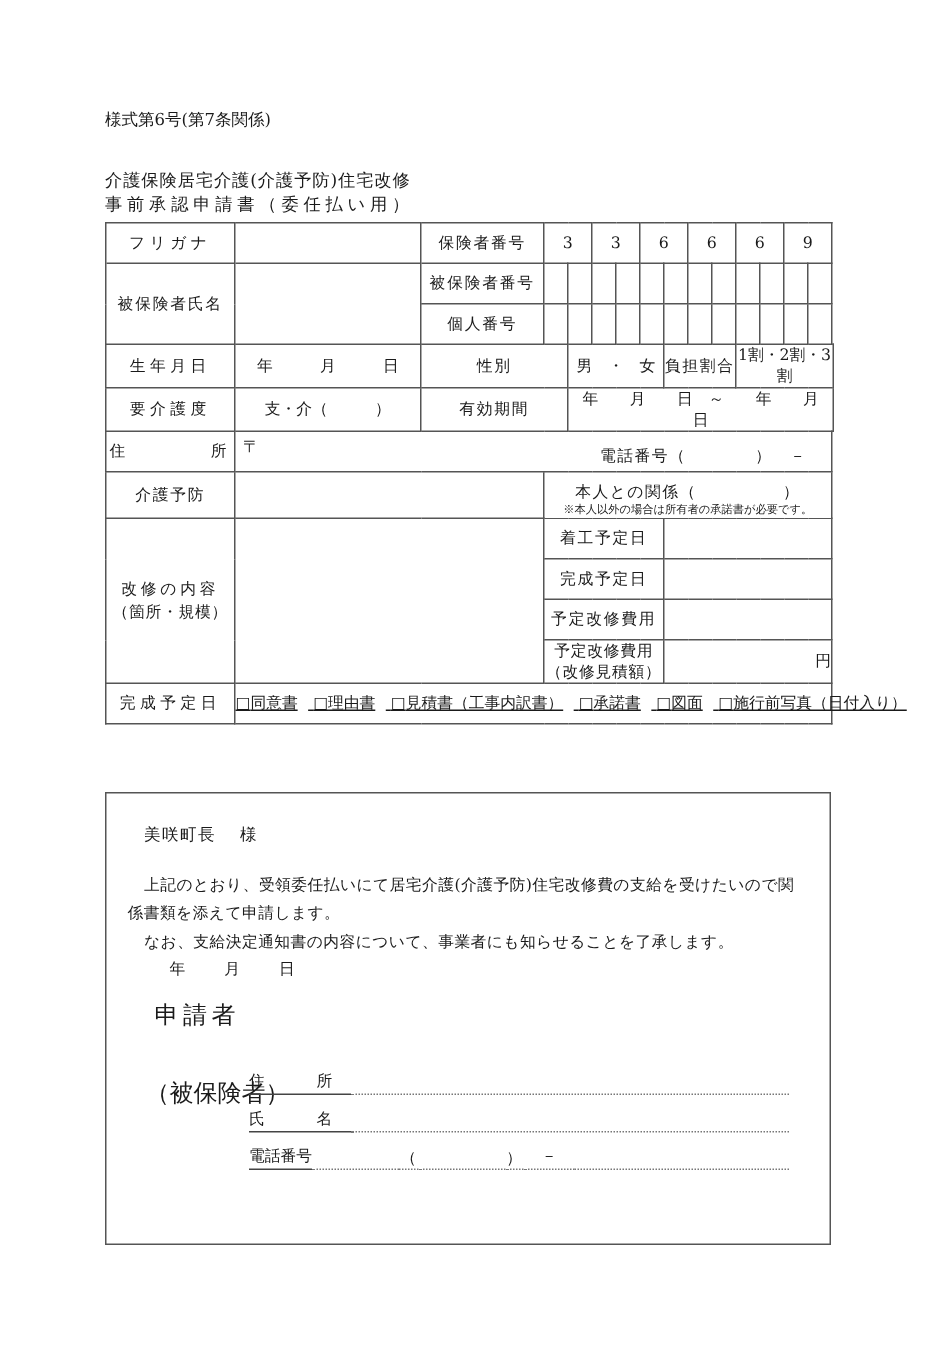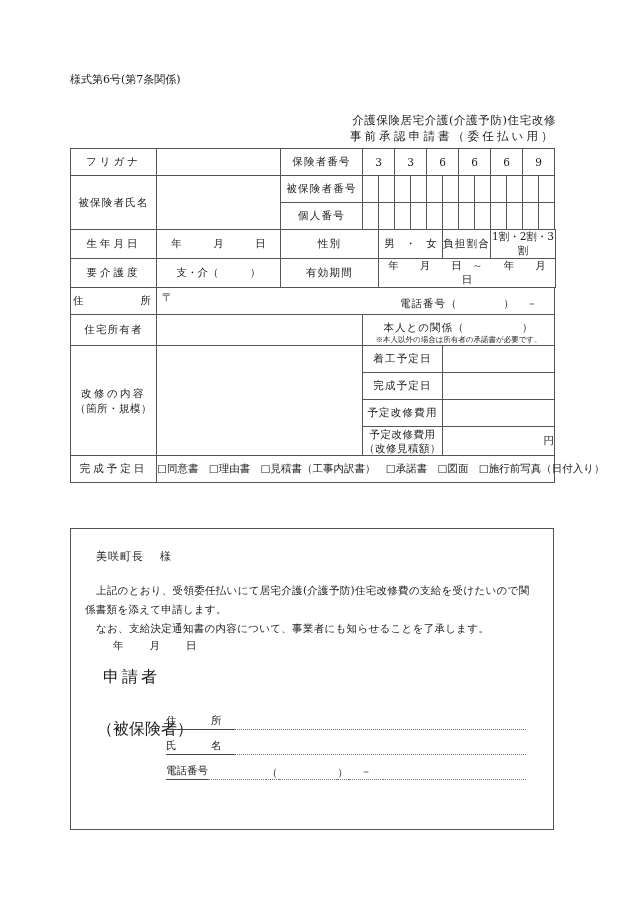--- a/index.html
+++ b/index.html
@@ -13,21 +13,21 @@
   }
   .page{position:absolute;left:0;top:0;width:630px;height:903px;}
 
   .form-no{
     position:absolute;left:70px;top:72px;
     font-size:11px;letter-spacing:0px;white-space:nowrap;
   }
 
   .title-block{
     position:absolute;left:70px;top:112px;width:486px;
-    text-align:right;
+    text-align:left;
   }
   .title-line1{font-size:11.5px;letter-spacing:0.6px;line-height:16px;white-space:nowrap;}
   .title-line2{font-size:11.5px;letter-spacing:3.2px;line-height:16px;white-space:nowrap;}
 
   
   table.main{
     position:absolute;left:70px;top:148px;
     width:486px;
     border-collapse:collapse;
     table-layout:fixed;
@@ -70,21 +70,21 @@
   .owner-rel{font-size:10.5px;letter-spacing:1px;text-align:center;white-space:nowrap;padding-top:6px;}
   .owner-note{font-size:7.5px;letter-spacing:0px;text-align:center;white-space:nowrap;color:#222;}
 
   .kaishu-label{text-align:center;line-height:15px;font-size:10.5px;}
   .kaishu-label .l1{letter-spacing:2.5px;}
   .kaishu-label .l2{letter-spacing:0.5px;}
 
   .cost-label{text-align:center;line-height:14px;font-size:10.5px;letter-spacing:0.5px;}
   .yen-cell{text-align:right;padding-right:10px;font-size:10.5px;}
 
-  .attach-cell{font-size:9px;letter-spacing:0px;padding:0 4px;white-space:nowrap;}
+  .attach-cell{font-size:9px;letter-spacing:0px;padding:0 4px;white-space:nowrap;text-decoration:underline;}
   .attach-cell .cb{margin-right:0px;}
   .attach-cell .gap{display:inline-block;width:7px;}
 
   
   .statement{
     position:absolute;left:70px;top:528px;
     width:484px;height:302px;
     border:1px solid #555;
     box-sizing:border-box;
   }
@@ -235,21 +235,21 @@
 
     <tr>
       <td class="lbl">住　　　　所</td>
       <td class="addr-cell" colspan="14">
         <span class="postal">〒</span>
         <span class="tel-line">電話番号（　　　　）　－</span>
       </td>
     </tr>
 
     <tr>
-      <td class="lbl-nosp">住宅所有者</td>
+      <td class="lbl-nosp">介護予防</td>
       <td class="blank" colspan="2"></td>
       <td class="owner-cell" colspan="12">
         <div class="owner-rel">本人との関係（　　　　　）</div>
         <div class="owner-note">※本人以外の場合は所有者の承諾書が必要です。</div>
       </td>
     </tr>
 
     <tr>
       <td class="kaishu-label" rowspan="4">
         <div class="l1">改修の内容</div>

